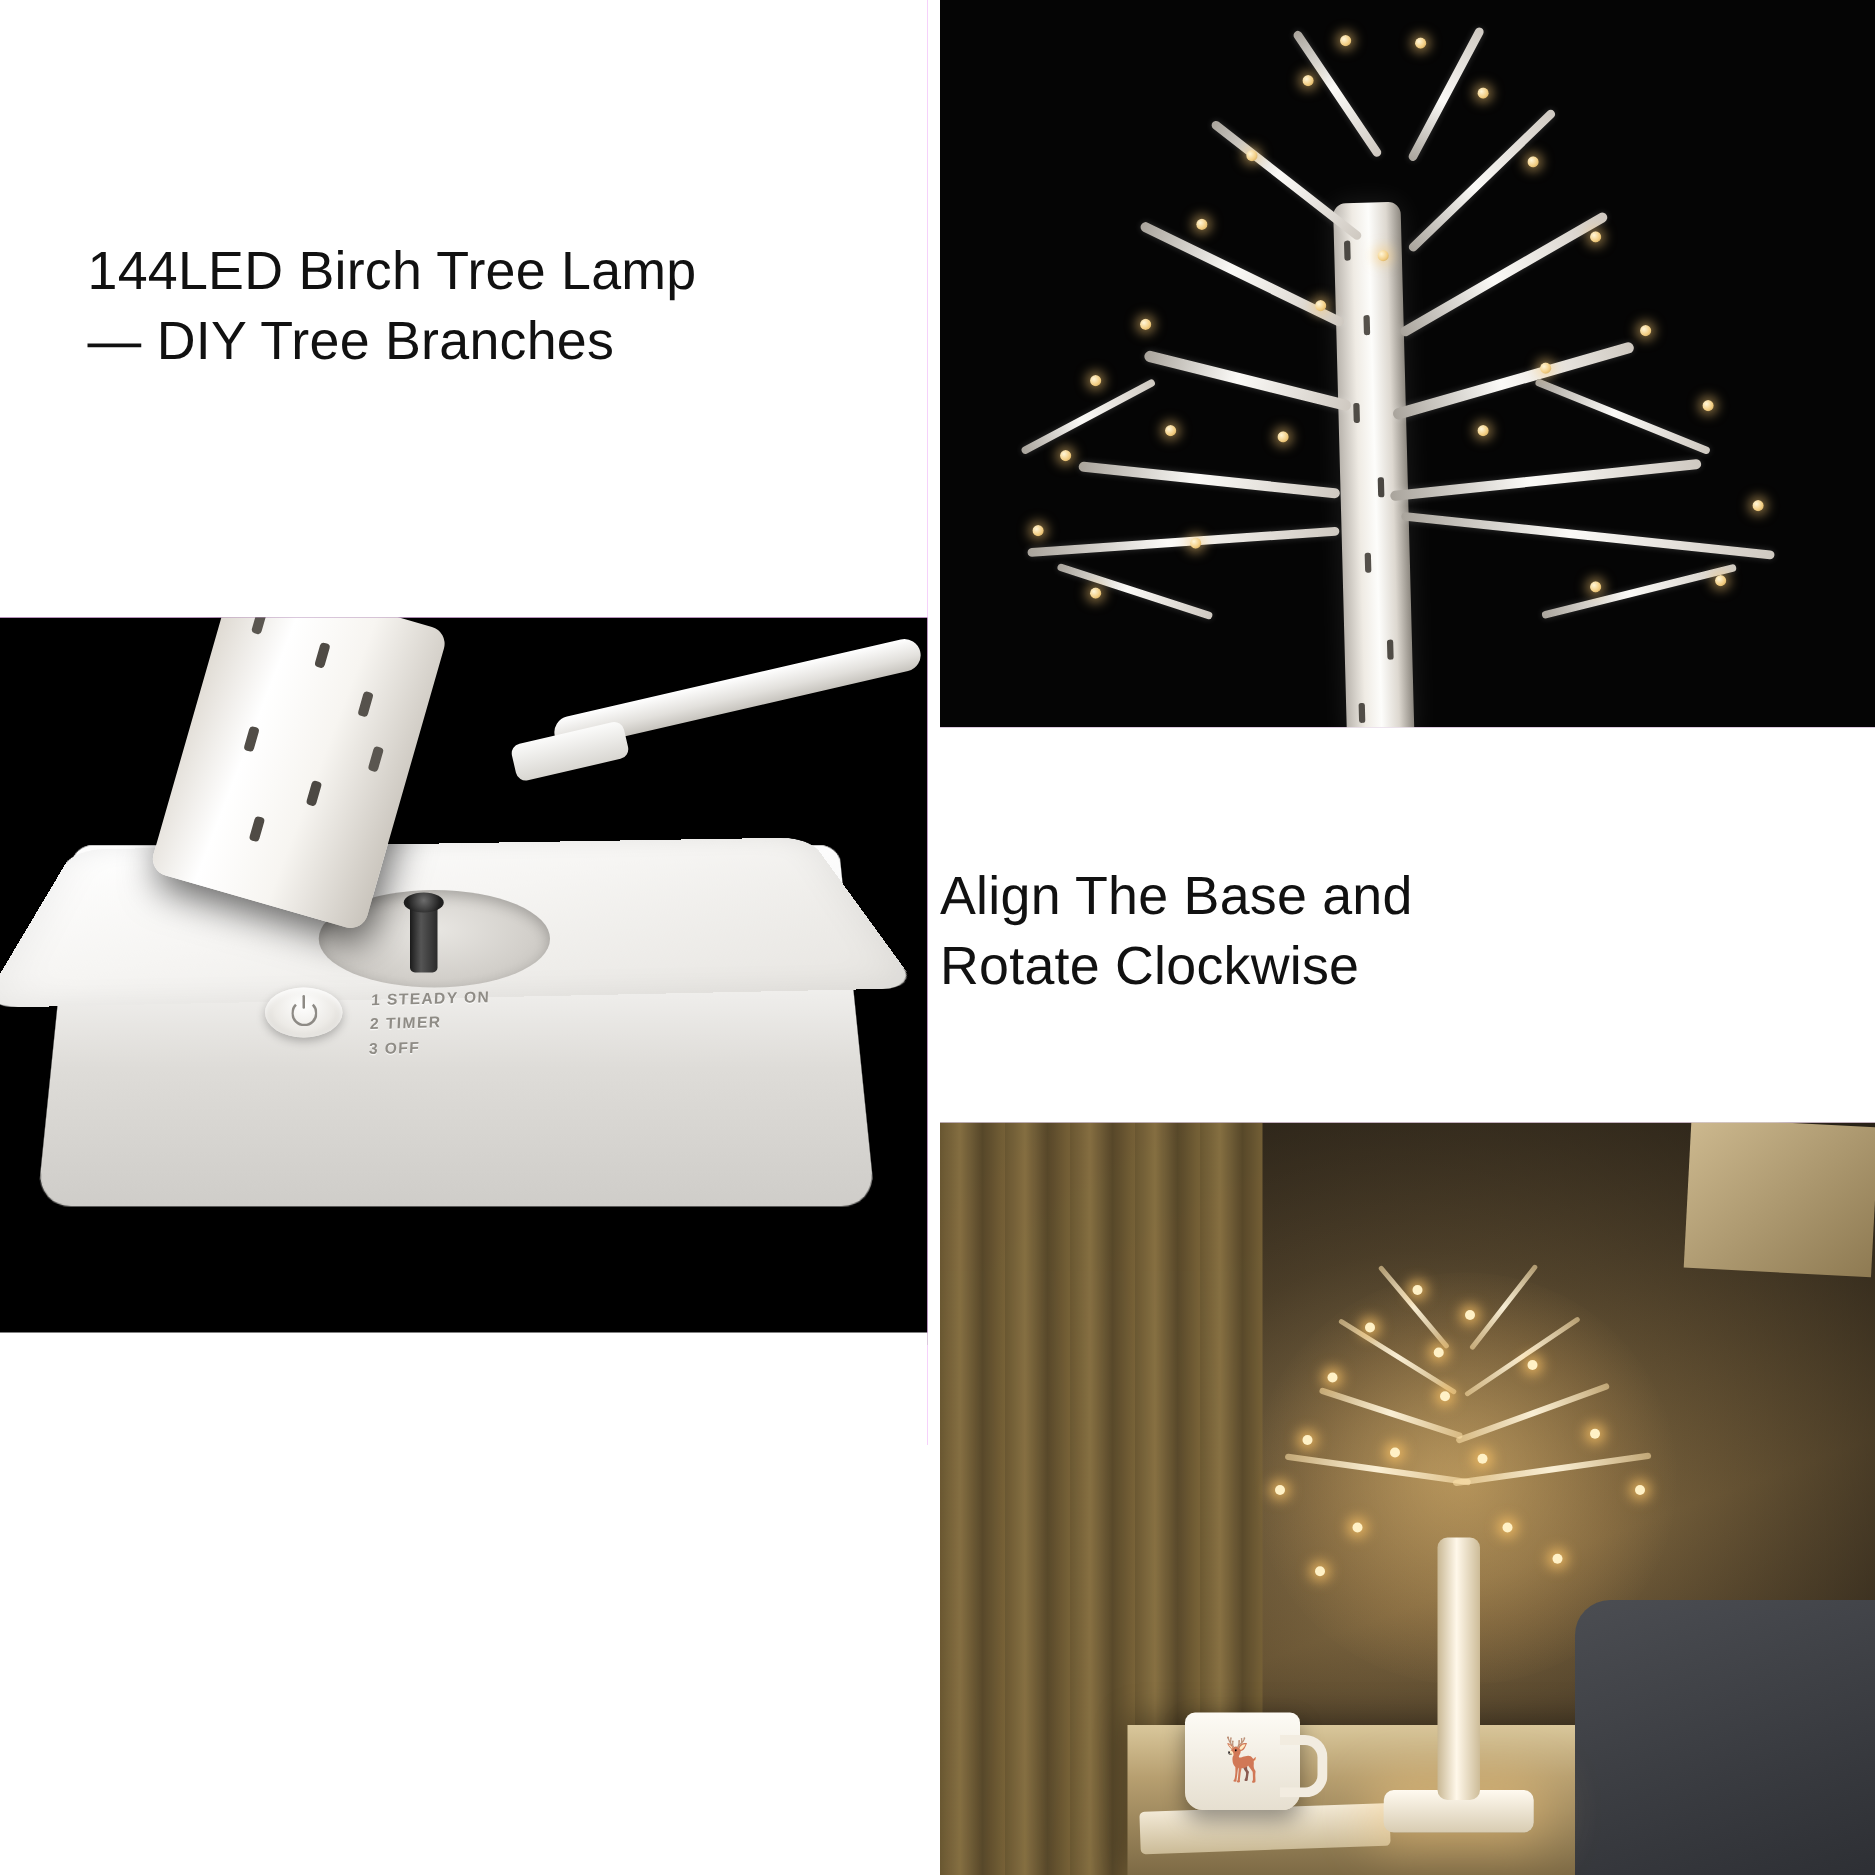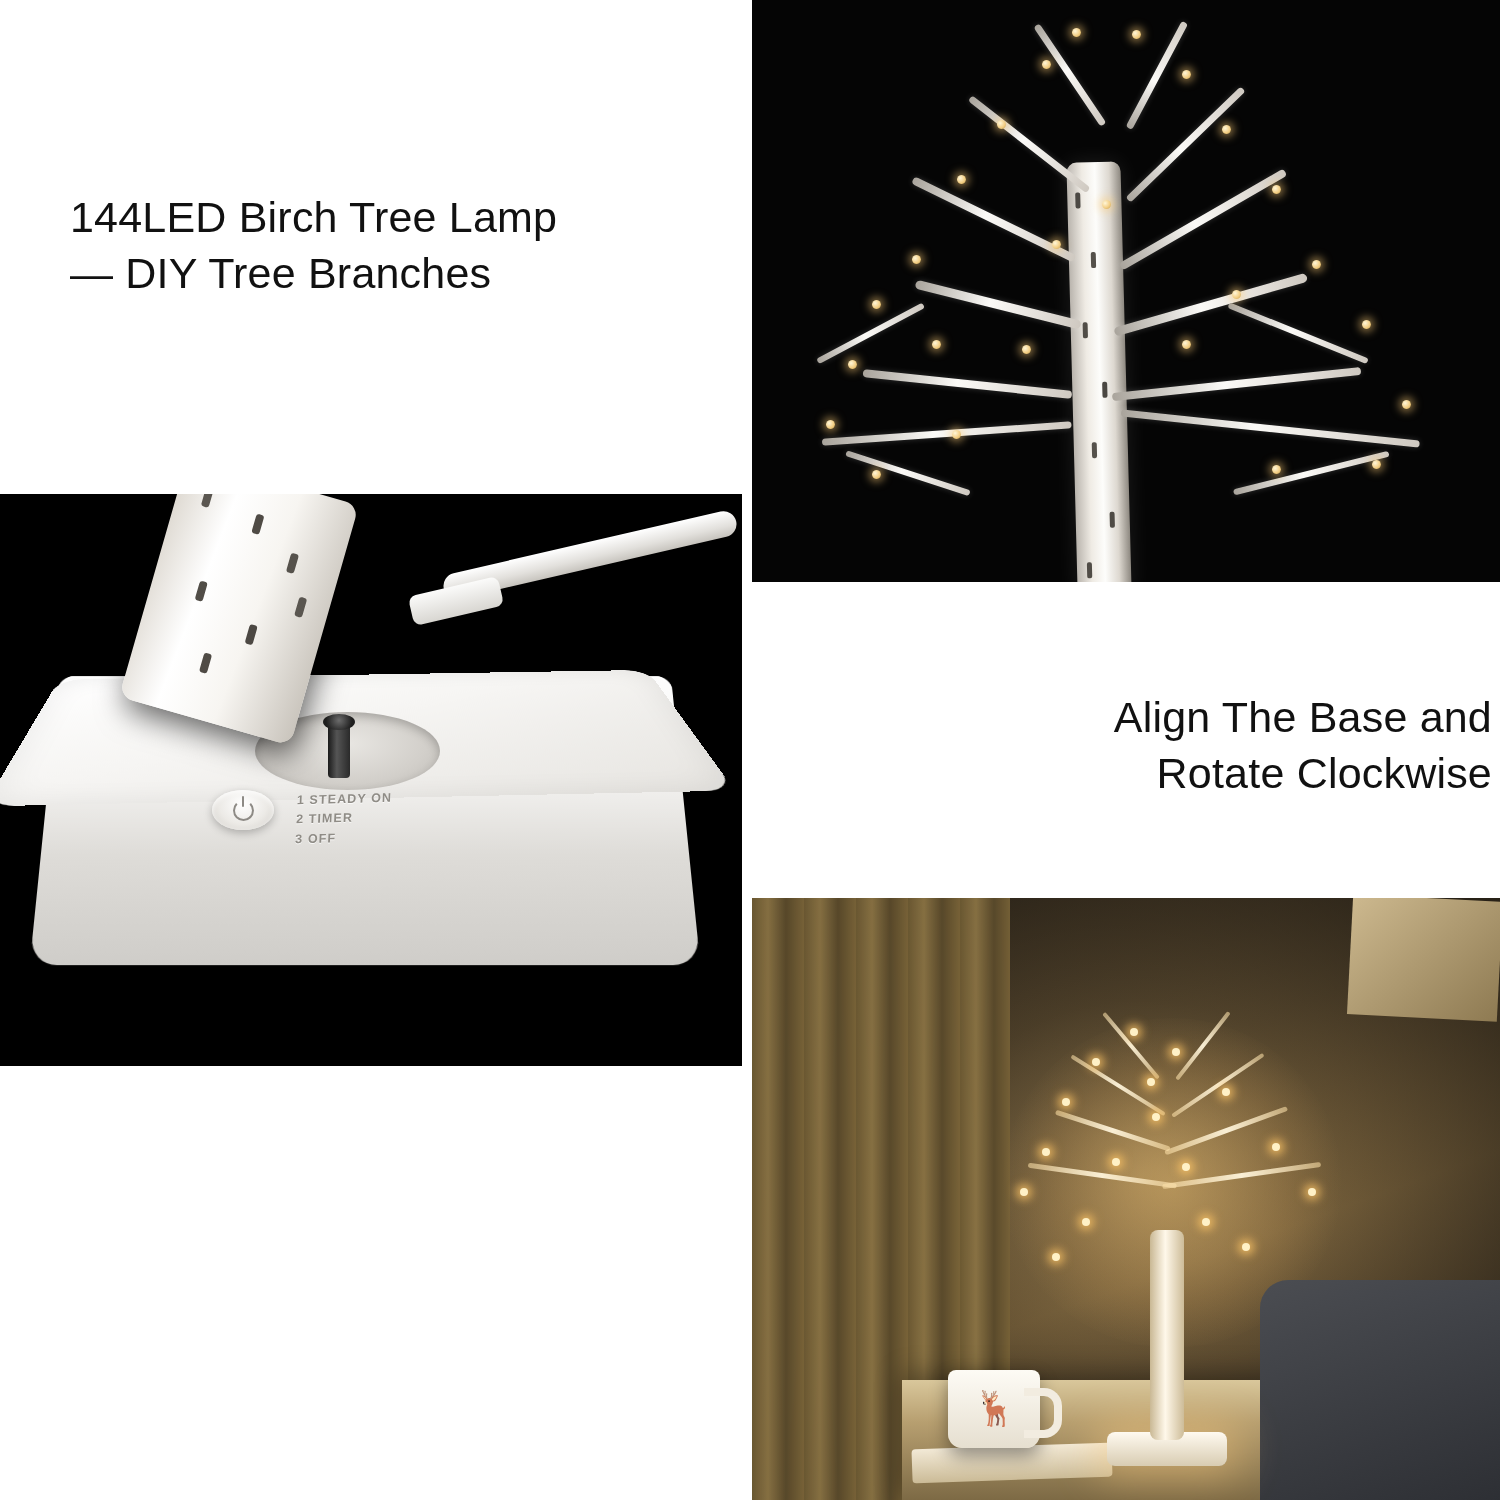--- a/index.html
+++ b/index.html
@@ -40,21 +40,21 @@
     left: 70px;
     top: 190px;
     width: 620px;
     text-align: left;
   }
   .cap-mr {
     position: absolute;
     left: 752px;
     top: 690px;
     width: 740px;
-    text-align: right;
+    text-align: left;
   }
   .cap-bl {
     position: absolute;
     left: 40px;
     top: 1240px;
     width: 700px;
     text-align: center;
   }
 
   

